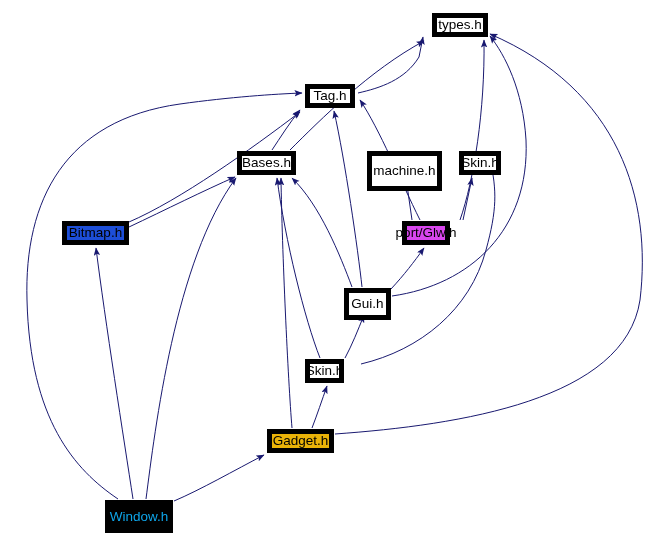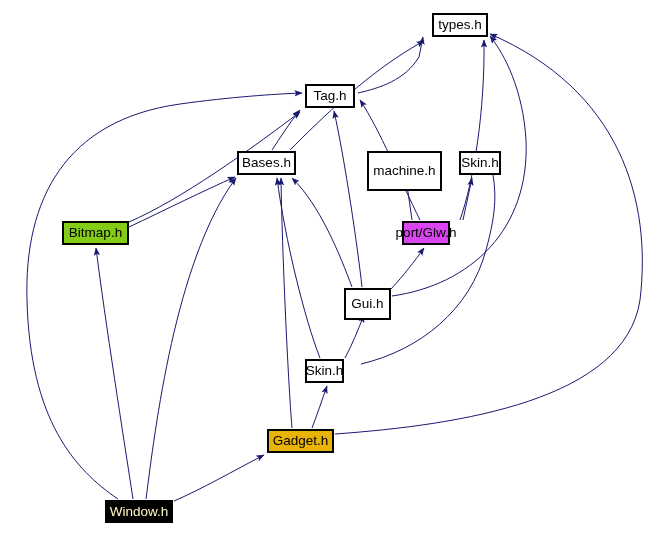--- a/index.html
+++ b/index.html
@@ -3,21 +3,21 @@
 <meta charset="utf-8">
 <title>Include dependency graph</title>
 <style>
   html,body{margin:0;padding:0;background:#ffffff;}
   body{font-family:"Liberation Sans", sans-serif;}
   #graph{position:relative;width:664px;height:534px;background:#ffffff;overflow:hidden;}
   #edges{position:absolute;left:0;top:0;width:664px;height:534px;}
   .node{
     position:absolute;
     box-sizing:border-box;
-    border:2px solid #000000;
+    border:5px solid #000000;
     background:#ffffff;
     color:#000000;
     font-size:13.5px;
     line-height:1;
     display:flex;
     align-items:center;
     justify-content:center;
     white-space:nowrap;
     letter-spacing:0px;
     z-index:5;
@@ -73,32 +73,32 @@
       </div>
       <div class="node" style="left: 237px; top: 151px; width: 59px; height: 24px; border-color: rgb(0, 0, 0); background: rgb(255, 255, 255);">
         <span>Bases.h</span>
       </div>
       <div class="node" style="left: 367px; top: 151px; width: 75px; height: 40px; border-color: rgb(0, 0, 0); background: rgb(255, 255, 255);">
         <span>machine.h</span>
       </div>
       <div class="node" style="left: 459px; top: 151px; width: 42px; height: 24px; border-color: rgb(0, 0, 0); background: rgb(255, 255, 255);">
         <span>Skin.h</span>
       </div>
-      <div class="node" style="left: 62px; top: 221px; width: 67px; height: 24px; border-color: rgb(0, 0, 0); background: #84cc16;">
+      <div class="node" style="left: 62px; top: 221px; width: 67px; height: 24px; border-color: rgb(0, 0, 0); background: #1d4ed8;">
         <span>Bitmap.h</span>
       </div>
       <div class="node" style="left: 402px; top: 221px; width: 48px; height: 24px; border-color: rgb(0, 0, 0); background: #d946ef;">
         <span>port/Glw.h</span>
       </div>
       <div class="node" style="left: 344px; top: 288px; width: 47px; height: 32px; border-color: rgb(0, 0, 0); background: rgb(255, 255, 255);">
         <span>Gui.h</span>
       </div>
       <div class="node" style="left: 305px; top: 359px; width: 39px; height: 24px; border-color: rgb(0, 0, 0); background: rgb(255, 255, 255);">
         <span>Skin.h</span>
       </div>
       <div class="node" style="left: 267px; top: 429px; width: 67px; height: 24px; border-color: rgb(0, 0, 0); background: #eab308;">
         <span>Gadget.h</span>
       </div>
-      <div class="node current" style="left: 105px; top: 500px; width: 68px; height: 23px; background: rgb(0, 0, 0); color: #fef9c3;">
+      <div class="node current" style="left: 105px; top: 500px; width: 68px; height: 33px; background: rgb(0, 0, 0); color: #0ea5e9;">
         <span>Window.h</span>
       </div>
     </div>
 </div>
 
 </body></html>

